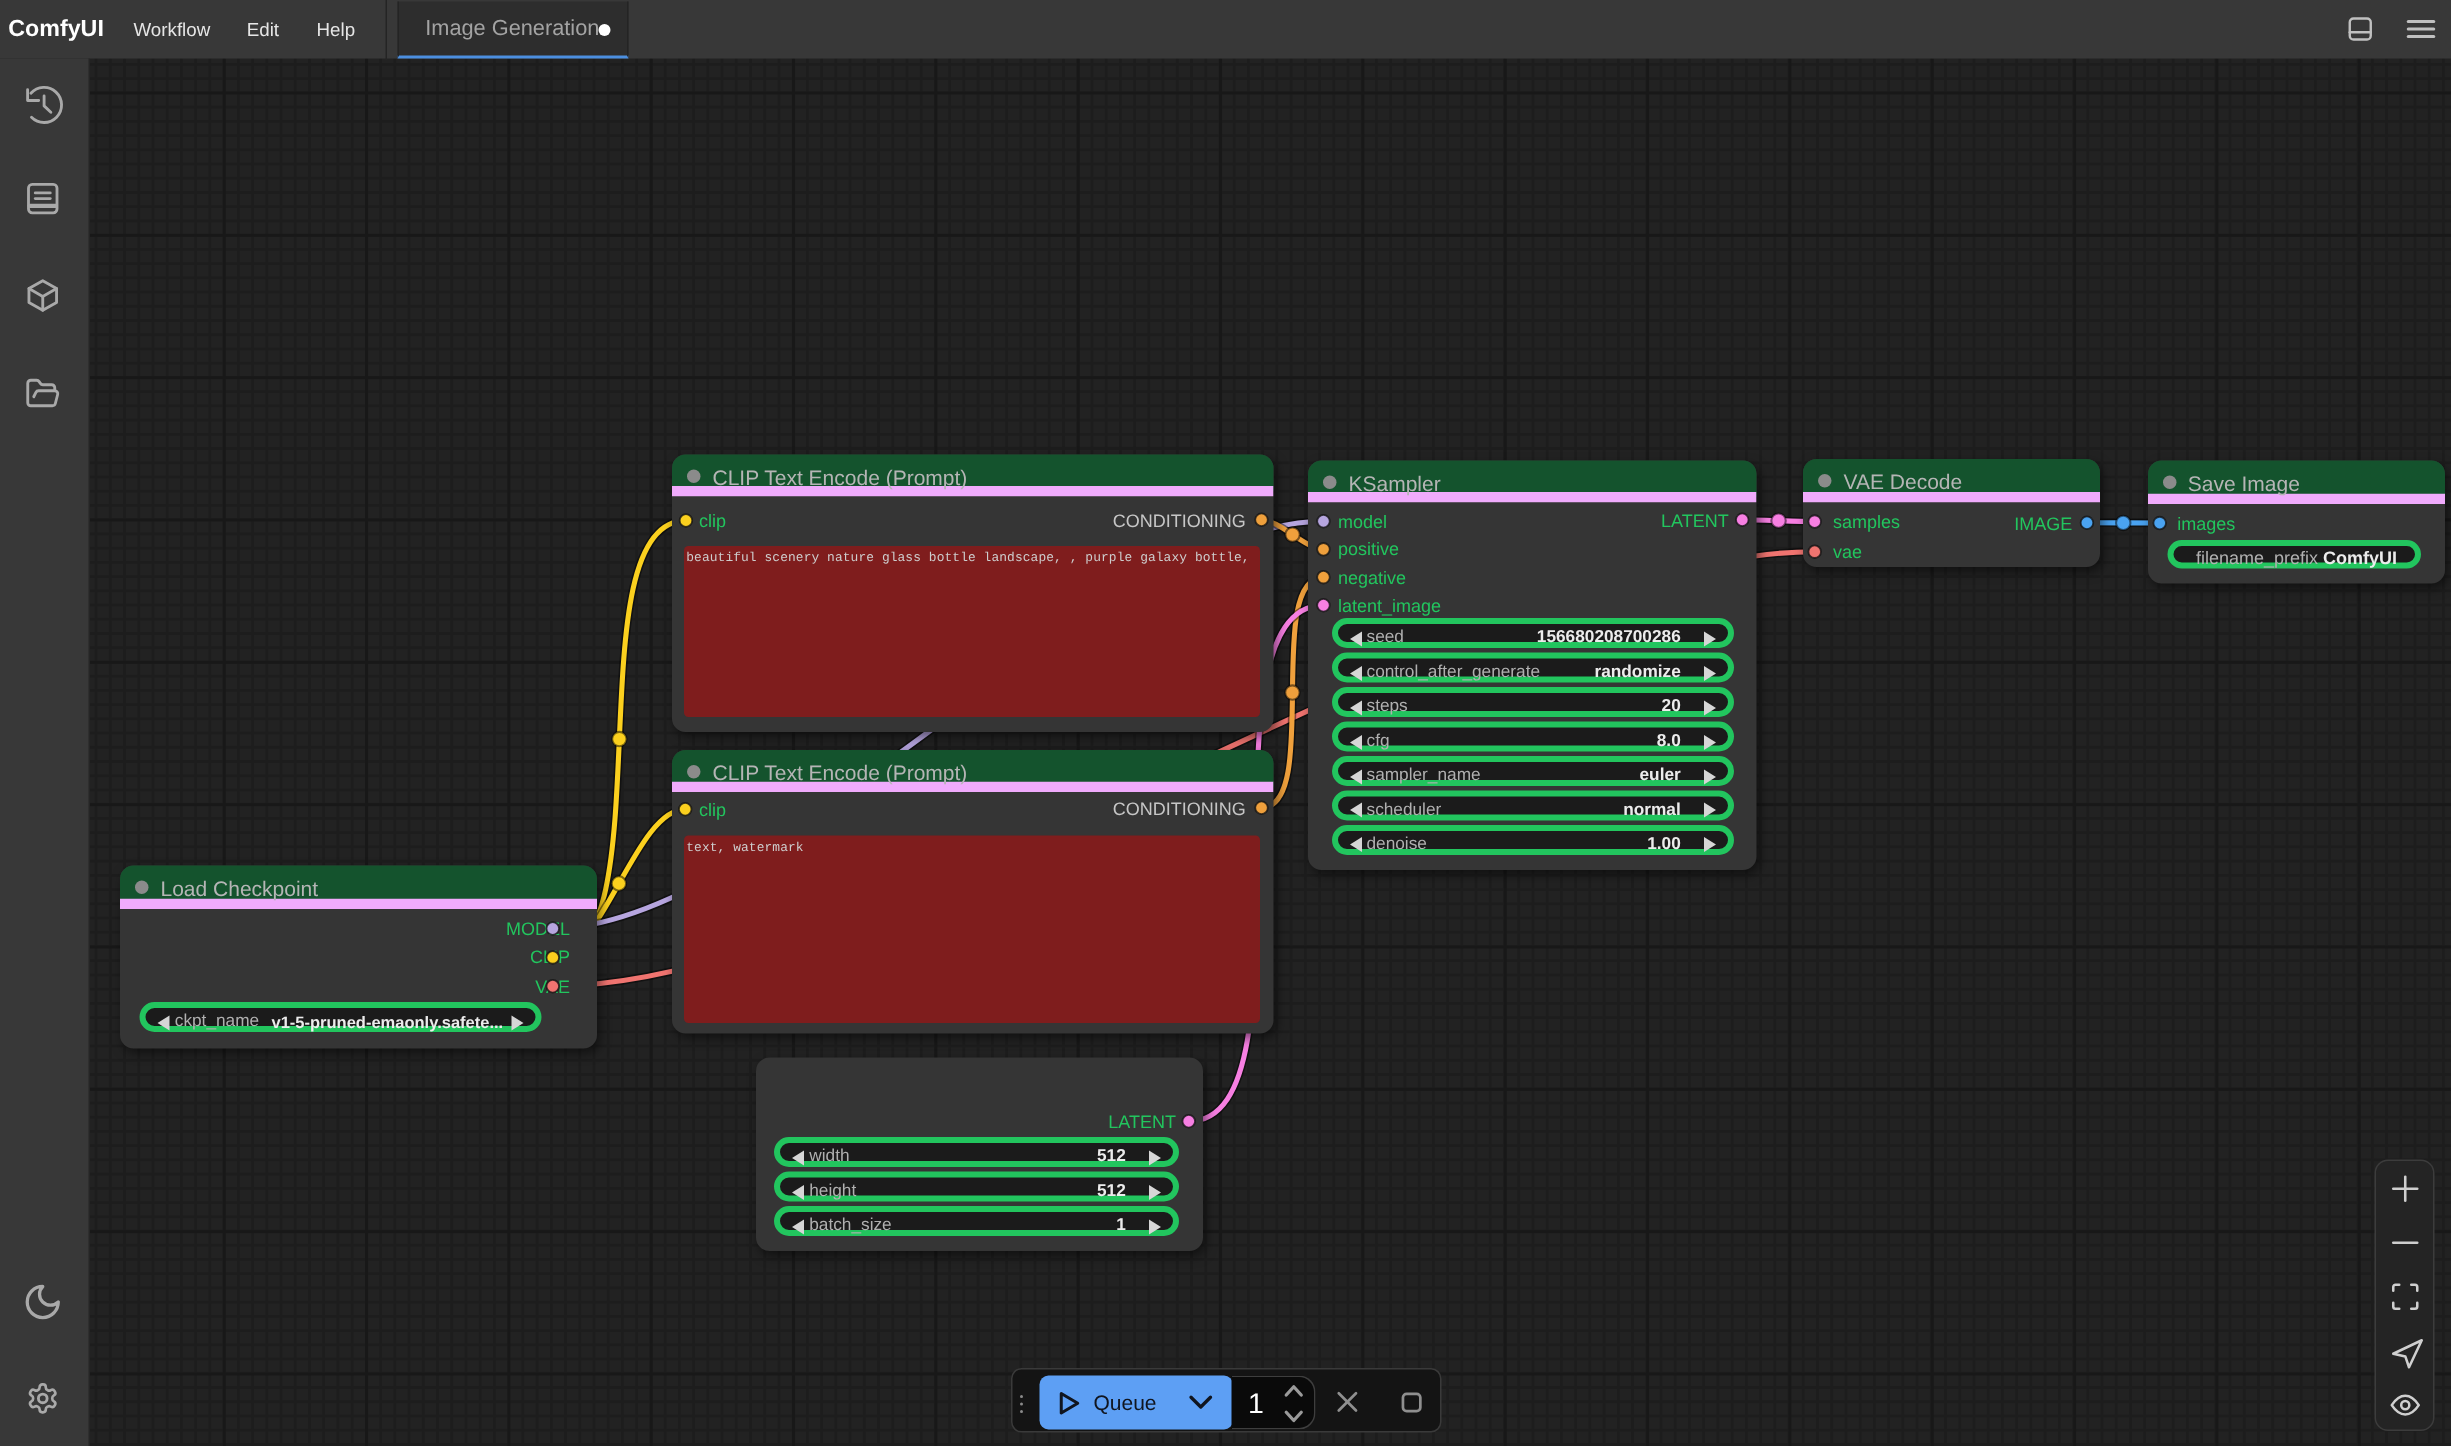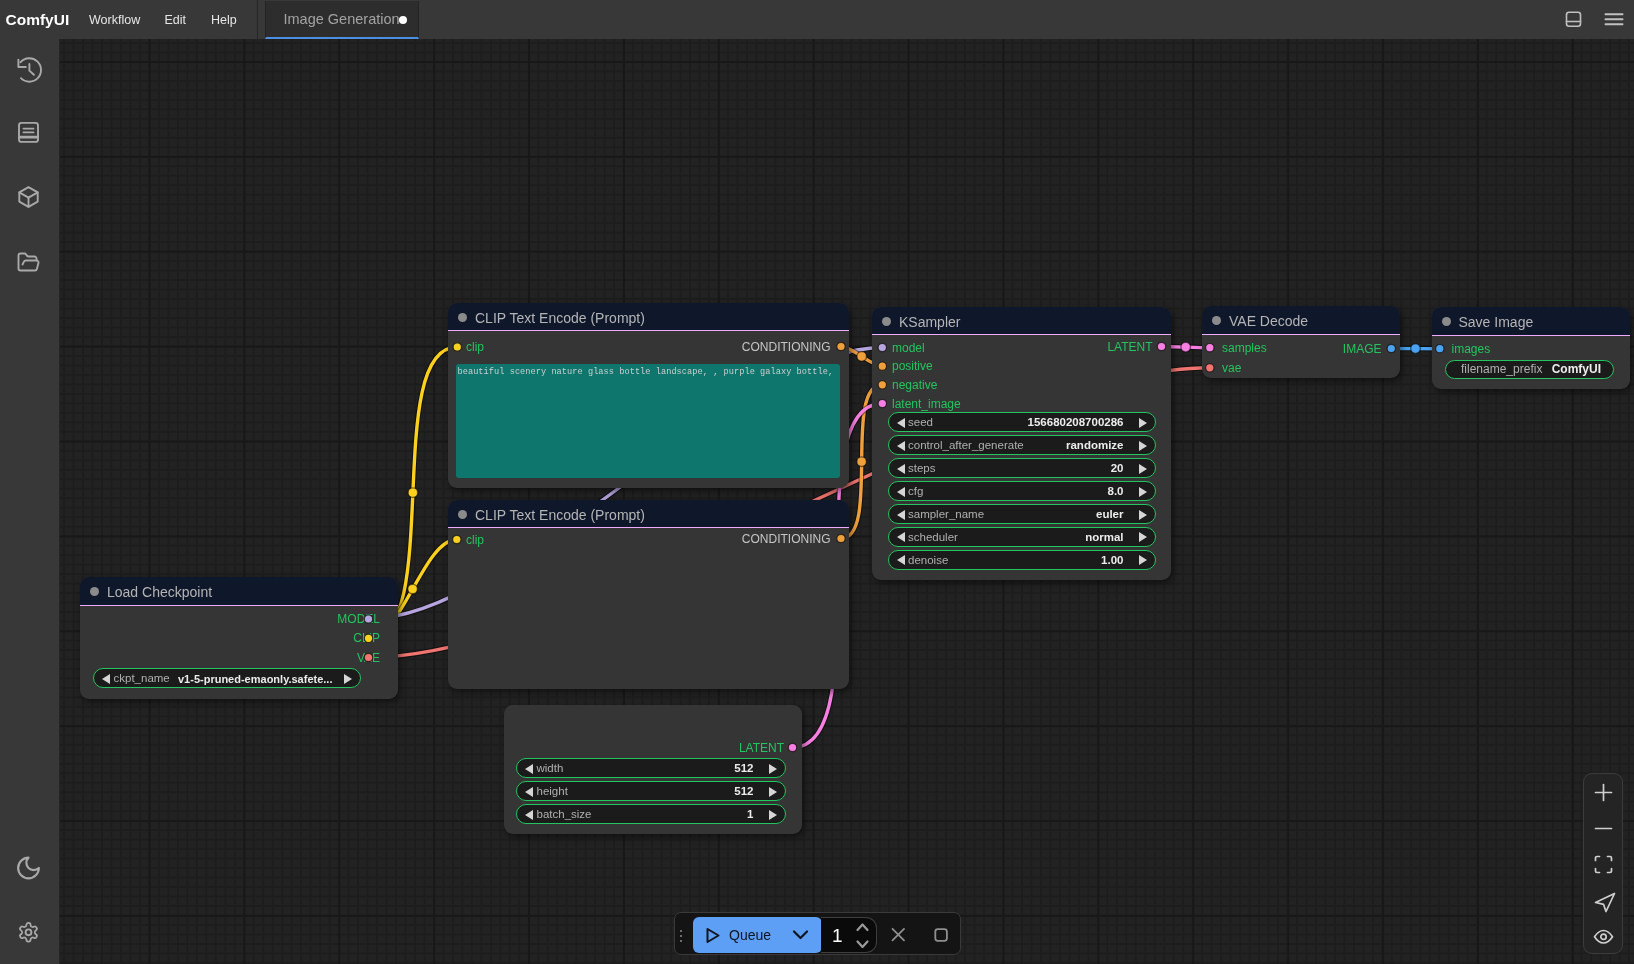--- a/index.html
+++ b/index.html
@@ -13,35 +13,35 @@
       linear-gradient(to right,#1d1d1d 2px,transparent 2px),
       linear-gradient(to bottom,#1d1d1d 2px,transparent 2px);
     background-size:94.9px 94.9px,94.9px 94.9px,9.49px 9.49px,9.49px 9.49px;
     background-position:88.5px 22px,88.5px 22px,3.1px 3px,3.1px 3px;
   }
   svg.layer { position:absolute; left:0; top:0; width:1634px; height:964px; }
   #wires { z-index:1; }
   #dots  { z-index:3; }
   .node { position:absolute; z-index:2; background:#353535; border-radius:9px;
           box-shadow:2px 3px 7px rgba(0,0,0,0.5); }
-  .nt { position:absolute; left:0; top:0; right:0; height:28.5px; background:#0f172a;
-        border-radius:9px 9px 0 0; border-bottom:1px solid #f0abfc; }
+  .nt { position:absolute; left:0; top:0; right:0; height:28.5px; background:#14532d;
+        border-radius:9px 9px 0 0; border-bottom:7px solid #f0abfc; }
   .ndot { position:absolute; left:10px; top:10px; width:9px; height:9px; border-radius:50%; background:#8b8b8b; }
   .ntitle { position:absolute; left:27px; top:7px; font-size:14px; color:#b5b5b5; white-space:nowrap; }
   .plabel { position:absolute; font-size:12px; color:#22c55e; line-height:16px; white-space:nowrap; }
   .pr { text-align:right; }
-  .widget { position:absolute; height:20px; background:#1b1b1b; border:1px solid #22c55e;
+  .widget { position:absolute; height:20px; background:#1b1b1b; border:4px solid #22c55e;
             border-radius:10px; font-size:11.5px; line-height:18px; color:#b0b0b0; }
   .widget .wl { position:absolute; left:19.5px; top:0; }
   .widget .wv { position:absolute; right:31.5px; top:0; color:#ececec; font-weight:700; }
   .arrL { position:absolute; left:8px; top:4.6px; width:0; height:0;
           border-top:5px solid transparent; border-bottom:5px solid transparent; border-right:8px solid #d6d6d6; }
   .arrR { position:absolute; right:8px; top:4.6px; width:0; height:0;
           border-top:5px solid transparent; border-bottom:5px solid transparent; border-left:8px solid #d6d6d6; }
-  .tarea { position:absolute; background:#0f766e; border-radius:3px;
+  .tarea { position:absolute; background:#7f1d1d; border-radius:3px;
            font-family:"Liberation Mono", monospace; font-size:8.6px; color:#cecece; padding:3px 2px; line-height:10px; letter-spacing:0.06px; }
   #topbar { position:absolute; z-index:5; left:0; top:0; width:1634px; height:39px; background:#383838; }
   #sidebar { position:absolute; z-index:5; left:0; top:39px; width:60px; bottom:0; background:#383838;
              border-right:1px solid #252525; }
   #logo { position:absolute; left:5.5px; top:10.5px; font-size:15.5px; font-weight:700; color:#fff; }
   .menu { position:absolute; top:12.5px; font-size:12.5px; color:#e6e6e6; }
   #tabsep { position:absolute; left:257px; top:0; width:1px; height:40px; background:#242424; }
   #tab { position:absolute; left:264.5px; top:1px; width:154px; height:37.5px; background:#2d2d2d;
          border-left:1px solid #242424; border-right:1px solid #242424; border-bottom:2.5px solid #4c8fe0; }
   #tabtext { position:absolute; left:18px; top:9.5px; font-size:14.5px; color:#a3a3a3; }
@@ -108,20 +108,21 @@
     <div class="tarea" style="left:7.5px;top:61.8px;width:384px;height:113.3px;">beautiful scenery nature glass bottle landscape, , purple galaxy bottle,</div>
   </div>
 
   <div class="node" id="n-clip2" style="left:448px;top:499.5px;width:400.5px;height:189px;">
     <div class="nt">
         <div class="ndot"></div>
         <div class="ntitle">CLIP Text Encode (Prompt)</div>
       </div>
     <div class="plabel" style="left:18px;top:32px;">clip</div>
     <div class="plabel pr" style="right:18px;top:31px;width:120px;color:#c6c6c6;">CONDITIONING</div>
+    <div class="tarea" style="left:7.5px;top:57px;width:384px;height:125px;">text, watermark</div>
   </div>
 
   <div class="node" id="n-latent" style="left:503.5px;top:704.5px;width:298.5px;height:129.5px;">
     <div class="plabel pr" style="right:18px;top:35.1px;width:80px;">LATENT</div>
     <div class="widget" style="left:12.5px;top:53.5px;width:270px;">
       <div class="arrL"></div>
         <div class="arrR"></div>
         <div class="wl">width</div>
         <div class="wv">512</div>
     </div>

